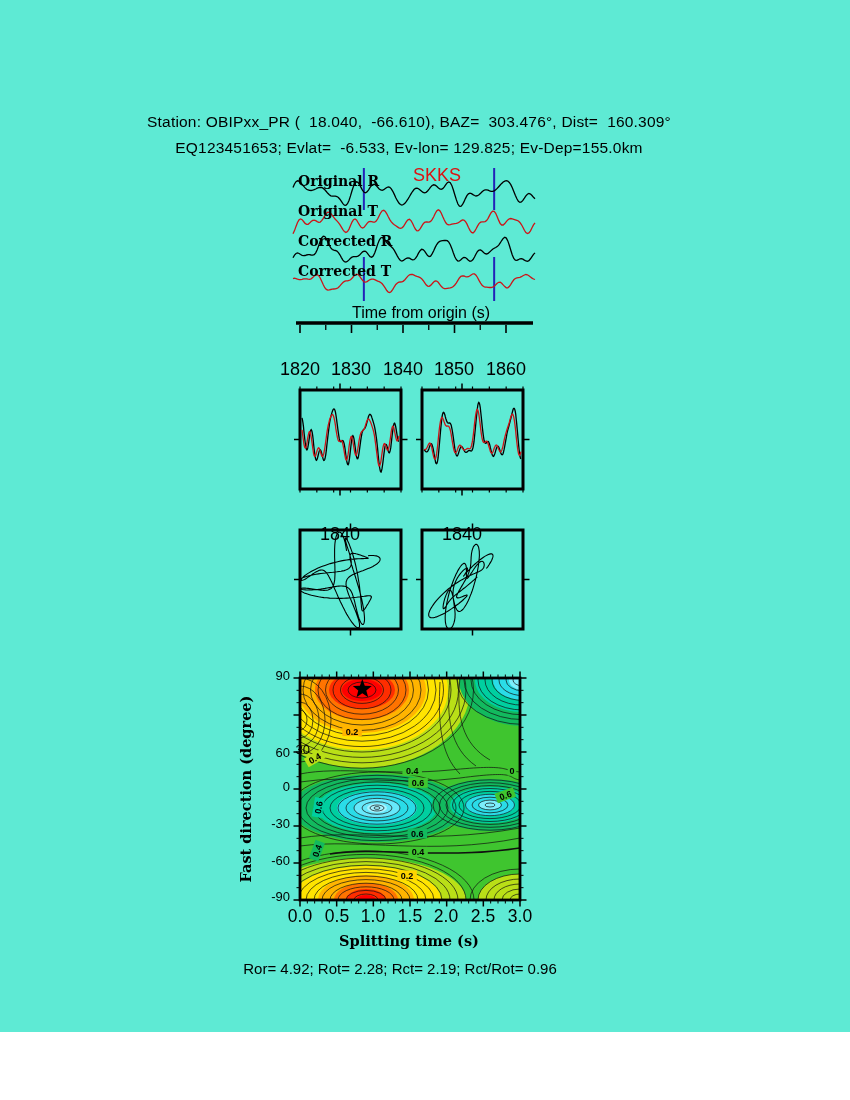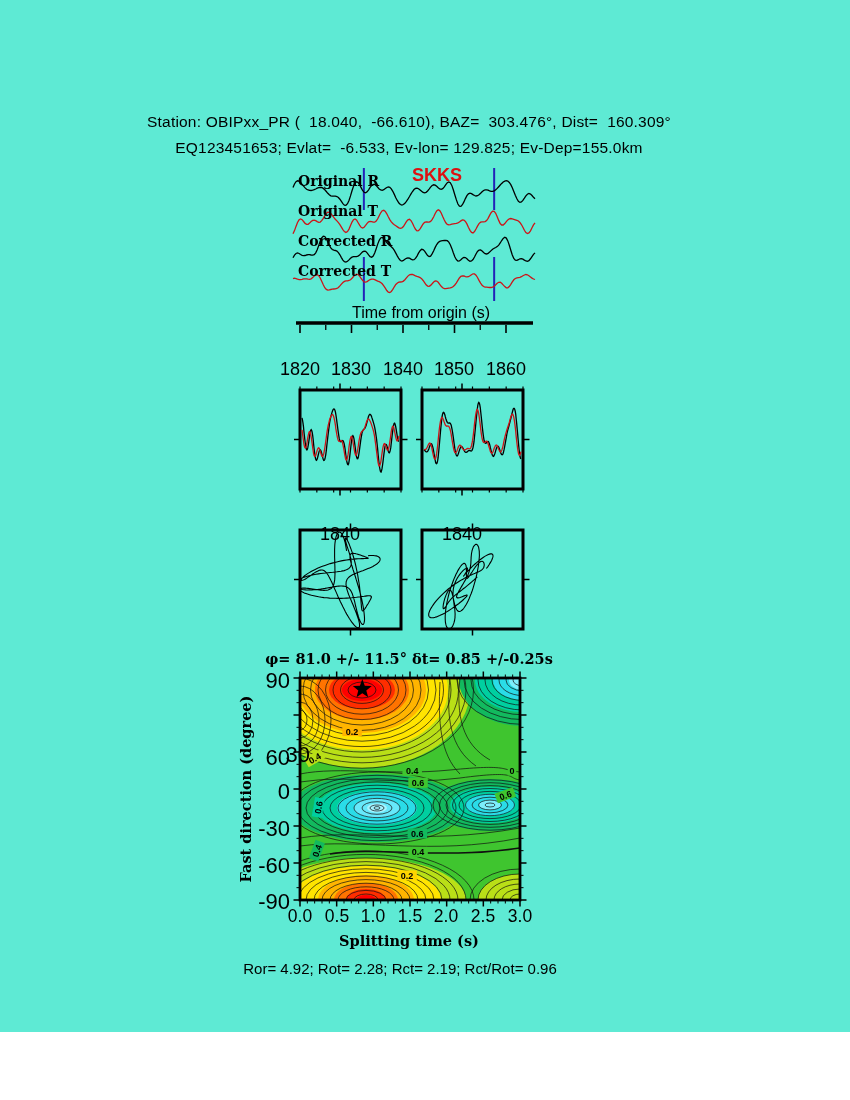--- a/index.html
+++ b/index.html
@@ -9,34 +9,34 @@
   .pre{white-space:pre;}
   .hdr{width:818px;left:0;text-align:center;font-size:15.5px;letter-spacing:.2px;}
   .serifbold{font-family:"DejaVu Serif",serif;font-weight:bold;}
   .tracelab{font-size:14px;}
   .ticklab{font-size:18px;text-align:center;margin-top:28px;}
   .phase{font-size:18px;color:#dd1111;text-align:center;}
   .axislab{font-size:16px;}
   .ctitle{left:0;width:818px;text-align:center;font-size:14.5px;}
   .ylab{transform:translate(-50%,-50%) rotate(-90deg);transform-origin:center;font-size:14.5px;white-space:nowrap;}
   .xlab{left:0;width:818px;text-align:center;font-size:14.5px;}
-  .ytick{width:40px;text-align:right;font-size:22px;}
+  .ytick{width:40px;text-align:right;font-size:13px;}
   .xtick{width:44px;text-align:center;font-size:17.5px;}
   .results{left:0;width:800px;text-align:center;font-size:15px;}
   svg{display:block;}
 </style>
 </head>
 <body>
 
 <div class="page">
 
   <div class="abs hdr pre" style="top:113px;">Station: OBIPxx_PR (  18.040,  -66.610), BAZ=  303.476°, Dist=  160.309°</div>
   <div class="abs hdr pre" style="top:139px;">EQ123451653; Evlat=  -6.533, Ev-lon= 129.825; Ev-Dep=155.0km</div>
 
-  <div class="abs phase" style="left:407px;top:165px;width:60px;font-weight:bold;">SKKS</div>
+  <div class="abs phase" style="left:407px;top:165px;width:60px;">SKKS</div>
 
   <svg id="traces-svg" class="abs" style="left:290px;top:165px;" width="250" height="145" viewBox="0 0 250 145">
       <g>
         <line x1="73.86000000000047" y1="3" x2="73.86000000000047" y2="45" stroke="#2323b8" stroke-width="2"></line>
         <line x1="73.86000000000047" y1="92" x2="73.86000000000047" y2="136" stroke="#2323b8" stroke-width="2"></line>
         <line x1="204.15500000000026" y1="3" x2="204.15500000000026" y2="45" stroke="#2323b8" stroke-width="2"></line>
         <line x1="204.15500000000026" y1="92" x2="204.15500000000026" y2="136" stroke="#2323b8" stroke-width="2"></line>
       </g>
       <path d="M3.0,22.5L4.5,19.0L6.0,16.7L7.5,15.8L9.1,16.2L10.6,17.5L12.1,19.3L13.6,21.2L15.1,22.9L16.6,24.2L18.1,25.0L19.6,25.4L21.1,25.5L22.7,25.2L24.2,24.7L25.7,24.0L27.2,23.2L28.7,22.6L30.2,22.3L31.7,22.5L33.3,23.4L34.8,24.8L36.3,26.5L37.8,28.3L39.3,29.8L40.8,30.8L42.3,31.2L43.8,31.2L45.3,31.2L46.9,31.5L48.4,32.5L49.9,34.2L51.4,36.4L52.9,38.6L54.4,40.1L55.9,40.3L57.5,38.7L59.0,35.4L60.5,30.9L62.0,25.8L63.5,21.3L65.0,18.1L66.5,16.8L68.0,17.4L69.6,19.6L71.1,22.6L72.6,25.5L74.1,27.3L75.6,27.8L77.1,26.8L78.6,24.8L80.1,22.4L81.7,20.4L83.2,19.3L84.7,19.4L86.2,20.6L87.7,22.2L89.2,23.9L90.7,25.0L92.2,25.3L93.8,24.7L95.3,23.6L96.8,22.5L98.3,21.9L99.8,22.3L101.3,23.8L102.8,26.3L104.3,29.4L105.8,32.7L107.4,35.7L108.9,38.1L110.4,39.5L111.9,40.0L113.4,39.5L114.9,38.3L116.4,36.4L117.9,34.1L119.5,31.5L121.0,28.9L122.5,26.5L124.0,24.5L125.5,23.4L127.0,23.1L128.5,23.7L130.1,24.9L131.6,26.2L133.1,27.4L134.6,27.8L136.1,27.3L137.6,26.0L139.1,24.1L140.6,22.1L142.1,20.5L143.7,19.8L145.2,20.2L146.7,21.3L148.2,22.8L149.7,23.9L151.2,24.3L152.7,23.6L154.3,21.9L155.8,19.7L157.3,17.7L158.8,16.9L160.3,17.7L161.8,20.4L163.3,24.7L164.8,29.8L166.4,34.9L167.9,39.0L169.4,41.2L170.9,41.4L172.4,39.7L173.9,36.9L175.4,33.6L176.9,30.7L178.4,28.9L180.0,28.2L181.5,28.6L183.0,29.6L184.5,30.5L186.0,31.0L187.5,30.7L189.0,29.7L190.6,28.3L192.1,26.7L193.6,25.5L195.1,24.8L196.6,24.8L198.1,25.2L199.6,25.8L201.1,26.3L202.6,26.3L204.2,25.9L205.7,24.8L207.2,23.4L208.7,21.7L210.2,20.0L211.7,18.4L213.2,17.0L214.8,16.1L216.3,15.7L217.8,16.1L219.3,17.4L220.8,19.6L222.3,22.7L223.8,26.5L225.3,30.3L226.9,33.8L228.4,36.3L229.9,37.4L231.4,37.0L232.9,35.4L234.4,33.2L235.9,30.8L237.4,29.2L238.9,28.5L240.5,29.1L242.0,30.5L243.5,32.3L245.0,33.7" fill="none" stroke="#000000" stroke-width="1.3"></path>
       <path d="M3.0,68.8L4.5,65.6L6.0,61.4L7.5,57.5L9.1,54.8L10.6,53.9L12.1,54.7L13.6,56.5L15.1,58.4L16.6,59.4L18.1,59.3L19.6,58.1L21.1,56.6L22.7,55.4L24.2,55.1L25.7,55.6L27.2,56.6L28.7,57.3L30.2,57.1L31.7,55.7L33.3,53.3L34.8,50.6L36.3,48.4L37.8,47.1L39.3,47.3L40.8,48.5L42.3,50.4L43.8,52.4L45.3,54.2L46.9,55.9L48.4,57.6L49.9,59.6L51.4,62.1L52.9,64.6L54.4,66.6L55.9,67.4L57.5,66.6L59.0,64.1L60.5,60.6L62.0,57.1L63.5,54.7L65.0,53.9L66.5,55.0L68.0,57.5L69.6,60.2L71.1,62.3L72.6,63.0L74.1,62.2L75.6,60.4L77.1,58.4L78.6,56.9L80.1,56.3L81.7,56.6L83.2,57.2L84.7,57.2L86.2,56.1L87.7,53.8L89.2,50.7L90.7,47.8L92.2,45.7L93.8,45.3L95.3,46.4L96.8,48.8L98.3,51.8L99.8,54.6L101.3,56.9L102.8,58.5L104.3,59.8L105.8,60.8L107.4,61.9L108.9,62.9L110.4,63.4L111.9,63.0L113.4,61.5L114.9,59.2L116.4,56.7L117.9,54.8L119.5,54.3L121.0,55.6L122.5,58.2L124.0,61.5L125.5,64.3L127.0,65.9L128.5,65.7L130.1,63.9L131.6,61.4L133.1,59.0L134.6,57.4L136.1,56.8L137.6,57.0L139.1,57.1L140.6,56.4L142.1,54.6L143.7,51.7L145.2,48.5L146.7,46.0L148.2,44.8L149.7,45.6L151.2,48.0L152.7,51.5L154.3,55.0L155.8,57.8L157.3,59.4L158.8,59.9L160.3,59.6L161.8,59.2L163.3,58.8L164.8,58.6L166.4,58.4L167.9,57.9L169.4,57.0L170.9,55.9L172.4,55.0L173.9,55.1L175.4,56.4L176.9,58.9L178.4,62.2L180.0,65.3L181.5,67.4L183.0,67.9L184.5,66.6L186.0,64.0L187.5,61.1L189.0,58.6L190.6,57.2L192.1,56.8L193.6,56.8L195.1,56.6L196.6,55.5L198.1,53.3L199.6,50.4L201.1,47.7L202.6,46.1L204.2,46.3L205.7,48.3L207.2,51.7L208.7,55.4L210.2,58.5L211.7,60.0L213.2,60.0L214.8,58.6L216.3,56.6L217.8,54.9L219.3,53.8L220.8,53.5L222.3,53.8L223.8,54.3L225.3,54.8L226.9,55.3L228.4,56.0L229.9,57.4L231.4,59.5L232.9,62.3L234.4,65.3L235.9,67.6L237.4,68.6L238.9,67.9L240.5,65.8L242.0,62.8L243.5,59.9L245.0,57.8" fill="none" stroke="#cc1518" stroke-width="1.3"></path>
@@ -154,21 +154,20 @@
       <line x1="56.5" y1="0.5" x2="56.5" y2="7" stroke="#000" stroke-width="1.5"></line>
       <line x1="56.5" y1="106" x2="56.5" y2="112.5" stroke="#000" stroke-width="1.5"></line>
       <line x1="-0.5" y1="56.5" x2="6" y2="56.5" stroke="#000" stroke-width="1.5"></line>
       <line x1="107" y1="56.5" x2="113.5" y2="56.5" stroke="#000" stroke-width="1.5"></line>
       <rect x="6" y="7" width="101" height="99" fill="none" stroke="#000" stroke-width="3"></rect>
       <g clip-path="url(#clip-pmr)">
         <path d="M70.3,45.5L71.7,43.8L72.9,42.0L73.9,40.4L74.8,38.9L75.6,37.4L76.2,36.1L76.6,34.9L76.9,33.9L77.0,32.9L76.9,32.2L76.7,31.6L76.3,31.2L75.8,30.9L75.2,30.8L74.4,30.9L73.5,31.1L72.4,31.4L71.3,31.9L70.1,32.6L68.8,33.4L67.5,34.2L66.1,35.2L64.7,36.3L63.3,37.4L61.8,38.6L60.4,39.8L59.0,41.0L57.7,42.2L56.4,43.4L55.2,44.6L54.0,45.8L53.0,46.9L52.0,47.9L51.1,48.9L50.3,49.7L49.7,50.5L49.1,51.1L48.6,51.7L48.3,52.1L48.0,52.4L47.8,52.7L47.8,52.8L47.8,52.8L47.9,52.7L48.0,52.5L48.2,52.2L48.5,51.8L48.8,51.4L49.1,50.9L49.5,50.4L49.8,49.9L50.1,49.3L50.5,48.7L50.8,48.1L51.0,47.6L51.2,47.0L51.4,46.5L51.5,46.1L51.5,45.7L51.5,45.4L51.4,45.2L51.3,45.1L51.0,45.0L50.7,45.0L50.3,45.1L49.9,45.4L49.3,45.7L48.8,46.1L48.2,46.6L47.5,47.2L46.8,47.9L46.1,48.6L45.3,49.5L44.6,50.4L43.8,51.4L43.1,52.4L42.3,53.5L41.6,54.6L40.9,55.8L40.3,57.0L39.7,58.3L39.2,59.5L38.7,60.8L38.2,62.1L37.9,63.4L37.6,64.7L37.3,66.1L37.2,67.4L37.1,68.7L37.0,70.1L37.0,71.4L37.0,72.7L37.1,74.1L37.3,75.4L37.4,76.8L37.6,78.1L37.8,79.5L38.0,80.9L38.2,82.3L38.4,83.6L38.6,85.0L38.8,86.4L38.9,87.8L39.0,89.2L39.1,90.6L39.1,92.0L39.0,93.4L39.0,94.7L38.8,96.0L38.6,97.3L38.3,98.5L38.0,99.7L37.6,100.8L37.2,101.8L36.8,102.7L36.3,103.6L35.7,104.3L35.2,104.9L34.6,105.3L34.0,105.6L33.4,105.8L32.8,105.7L32.3,105.6L31.7,105.2L31.2,104.6L30.7,103.9L30.3,103.0L30.0,101.9L29.7,100.6L29.4,99.1L29.3,97.5L29.2,95.6L29.2,93.7L29.3,91.5L29.5,89.3L29.7,86.9L30.1,84.4L30.5,81.8L31.0,79.2L31.6,76.5L32.2,73.8L32.9,71.0L33.7,68.3L34.5,65.6L35.4,63.0L36.3,60.5L37.2,58.0L38.1,55.6L39.1,53.4L40.0,51.3L41.0,49.4L41.9,47.6L42.8,46.1L43.6,44.7L44.5,43.5L45.2,42.5L46.0,41.7L46.6,41.1L47.3,40.7L47.8,40.4L48.3,40.4L48.8,40.5L49.1,40.8L49.5,41.3L49.7,41.8L50.0,42.5L50.1,43.3L50.3,44.2L50.4,45.1L50.4,46.1L50.4,47.1L50.5,48.1L50.5,49.1L50.5,50.1L50.4,51.0L50.4,51.8L50.4,52.6L50.5,53.3L50.5,53.9L50.6,54.4L50.7,54.8L50.8,55.1L51.0,55.2L51.2,55.3L51.5,55.2L51.8,54.9L52.1,54.6L52.5,54.1L52.9,53.6L53.4,52.9L53.9,52.2L54.4,51.4L55.0,50.5L55.6,49.6L56.2,48.7L56.8,47.7L57.5,46.7L58.1,45.8L58.8,44.8L59.4,43.9L60.1,43.0L60.8,42.2L61.4,41.4L62.0,40.8L62.6,40.1L63.2,39.6L63.8,39.2L64.3,38.8L64.8,38.6L65.3,38.4L65.7,38.3L66.2,38.3L66.5,38.4L66.9,38.6L67.2,38.8L67.4,39.1L67.7,39.5L67.9,39.9L68.0,40.3L68.1,40.8L68.2,41.3L68.2,41.8L68.2,42.4L68.1,42.9L68.0,43.5L67.9,44.0L67.7,44.5L67.4,45.0L67.1,45.5L66.7,46.0L66.3,46.4L65.8,46.9L65.2,47.3L64.6,47.7L63.9,48.1L63.1,48.5L62.2,48.9L61.3,49.3L60.2,49.8L59.1,50.3L57.9,50.8L56.6,51.3L55.3,51.9L53.8,52.6L52.3,53.3L50.7,54.1L49.0,54.9L47.3,55.9L45.5,56.9L43.7,58.0L41.8,59.2L39.8,60.5L37.9,61.8L35.9,63.3L34.0,64.8L32.0,66.3L30.1,68.0L28.2,69.7L26.4,71.4L24.6,73.1L22.9,74.9L21.3,76.7L19.8,78.4L18.4,80.2L17.2,81.9L16.1,83.5L15.1,85.1L14.3,86.6L13.6,88.0L13.1,89.3L12.8,90.4L12.7,91.5L12.7,92.4L13.0,93.2L13.4,93.8L13.9,94.3L14.7,94.6L15.5,94.7L16.6,94.7L17.8,94.6L19.1,94.3L20.5,93.9L22.0,93.3L23.7,92.6L25.3,91.8L27.1,90.9L28.9,90.0L30.7,88.9L32.5,87.8L34.3,86.6L36.1,85.4L37.8,84.2L39.5,83.0L41.1,81.8L42.6,80.7L44.0,79.5L45.3,78.5L46.5,77.5L47.5,76.5L48.4,75.7L49.2,74.9L49.9,74.2L50.4,73.6L50.8,73.1L51.0,72.7L51.1,72.4L51.1,72.2L51.0,72.1L50.7,72.1L50.4,72.1L49.9,72.2L49.4,72.4L48.8,72.6L48.2,72.9L47.5,73.1L46.8,73.4L46.1,73.7L45.4,74.0L44.7,74.2L44.0,74.5L43.4,74.7L42.8,74.8L42.3,74.9L41.8,74.9L41.4,74.9L41.1,74.8L40.8,74.5L40.7,74.3L40.6,73.9L40.6,73.4L40.7,72.9L40.9,72.2L41.2,71.5L41.5,70.8L41.9,69.9L42.4,69.0L42.9,68.0L43.5,67.0L44.2,65.9L44.8,64.8L45.5,63.6L46.2,62.4L46.9,61.2L47.6,60.0L48.3,58.8L49.0,57.6L49.7,56.4L50.3,55.2L50.9,54.0L51.5,52.8L52.0,51.6L52.5,50.5L52.9,49.3L53.3,48.2L53.6,47.1L53.9,46.0L54.2,45.0L54.4,43.9L54.5,42.9L54.7,41.8L54.8,40.8L54.9,39.8L54.9,38.7L55.0,37.7L55.0,36.7L55.1,35.6L55.1,34.6L55.2,33.6L55.3,32.5L55.4,31.5L55.5,30.5L55.7,29.5L55.9,28.5L56.1,27.5L56.4,26.6L56.7,25.7L57.0,24.9L57.3,24.1L57.7,23.4L58.1,22.8L58.6,22.3L59.0,21.9L59.5,21.6L59.9,21.4L60.4,21.4L60.8,21.5L61.3,21.8L61.7,22.3L62.0,22.9L62.4,23.7L62.7,24.7L62.9,25.8L63.1,27.1L63.3,28.6L63.3,30.3L63.4,32.2L63.3,34.2L63.1,36.3L62.9,38.6L62.6,41.0L62.3,43.5L61.8,46.1L61.3,48.8L60.7,51.6L60.1,54.3L59.4,57.1L58.6,59.9L57.8,62.6L57.0,65.3L56.1,68.0L55.2,70.5L54.2,72.9L53.3,75.2L52.3,77.4L51.3,79.4L50.4,81.2L49.4,82.8L48.5,84.3L47.6,85.5L46.7,86.5L45.8,87.3L45.0,87.9L44.3,88.3L43.5,88.5L42.9,88.4L42.2,88.2L41.6,87.8L41.1,87.2L40.6,86.5L40.1,85.6L39.7,84.6L39.3,83.5L38.9,82.3L38.6,81.1L38.3,79.8L38.0,78.5L37.7,77.2L37.4,75.9L37.1,74.6L36.9,73.4L36.6,72.2L36.3,71.2L36.1,70.2L35.8,69.4L35.5,68.6L35.2,68.0L34.8,67.6L34.5,67.2L34.1,67.0L33.8,67.0L33.4,67.1L33.0,67.3L32.6,67.7L32.1,68.2L31.7,68.8L31.3,69.5L30.9,70.3L30.5,71.2L30.0,72.1L29.7,73.1L29.3,74.1L28.9,75.2L28.6,76.2L28.3,77.3L28.0,78.3L27.8,79.3L27.6,80.3L27.4,81.2L27.3,82.0L27.2,82.8L27.1,83.5L27.1,84.1L27.1,84.6L27.2,85.0L27.2,85.3L27.4,85.5L27.5,85.7L27.7,85.7L27.9,85.6L28.1,85.5L28.4,85.3L28.7,85.0L29.0,84.6L29.3,84.2L29.6,83.8L29.9,83.3L30.3,82.7L30.6,82.1L31.0,81.5L31.4,80.9L31.8,80.3L32.2,79.7L32.6,79.0L33.1,78.4L33.6,77.8L34.1,77.1L34.6,76.5L35.2,75.8L35.8,75.2L36.4,74.6L37.1,73.9L37.9,73.3L38.7,72.6L39.5,71.9L40.4,71.1L41.4,70.4L42.5,69.6L43.6,68.7L44.8,67.8L46.0,66.9L47.3,65.8L48.7,64.8L50.1,63.6L51.6,62.4L53.1,61.1L54.7,59.8L56.3,58.4L58.0,56.9L59.6,55.4L61.3,53.8" fill="none" stroke="#000" stroke-width="1.1"></path>
       </g>
     </svg>
 
-  <div class="abs serifbold ctitle" style="top:650px;">φ= 81.0 +/- 11.5° δt= 0.85 +/-0.25s</div>
   <div class="abs serifbold ylab" style="left:245px;top:789px;">Fast direction (degree)</div>
   <svg id="contour-svg" class="abs" style="left:286px;top:664px;" width="248" height="250" viewBox="0 0 248 250">
       <defs>
         <clipPath id="clip-contour">
           <rect x="14" y="14" width="220" height="222"></rect>
         </clipPath>
       </defs>
       <g clip-path="url(#clip-contour)">
         <rect x="14" y="14" width="220" height="222" fill="#3fc52f"></rect>
         <ellipse cx="14" cy="56" rx="26" ry="34" fill="#b9df17"></ellipse>

